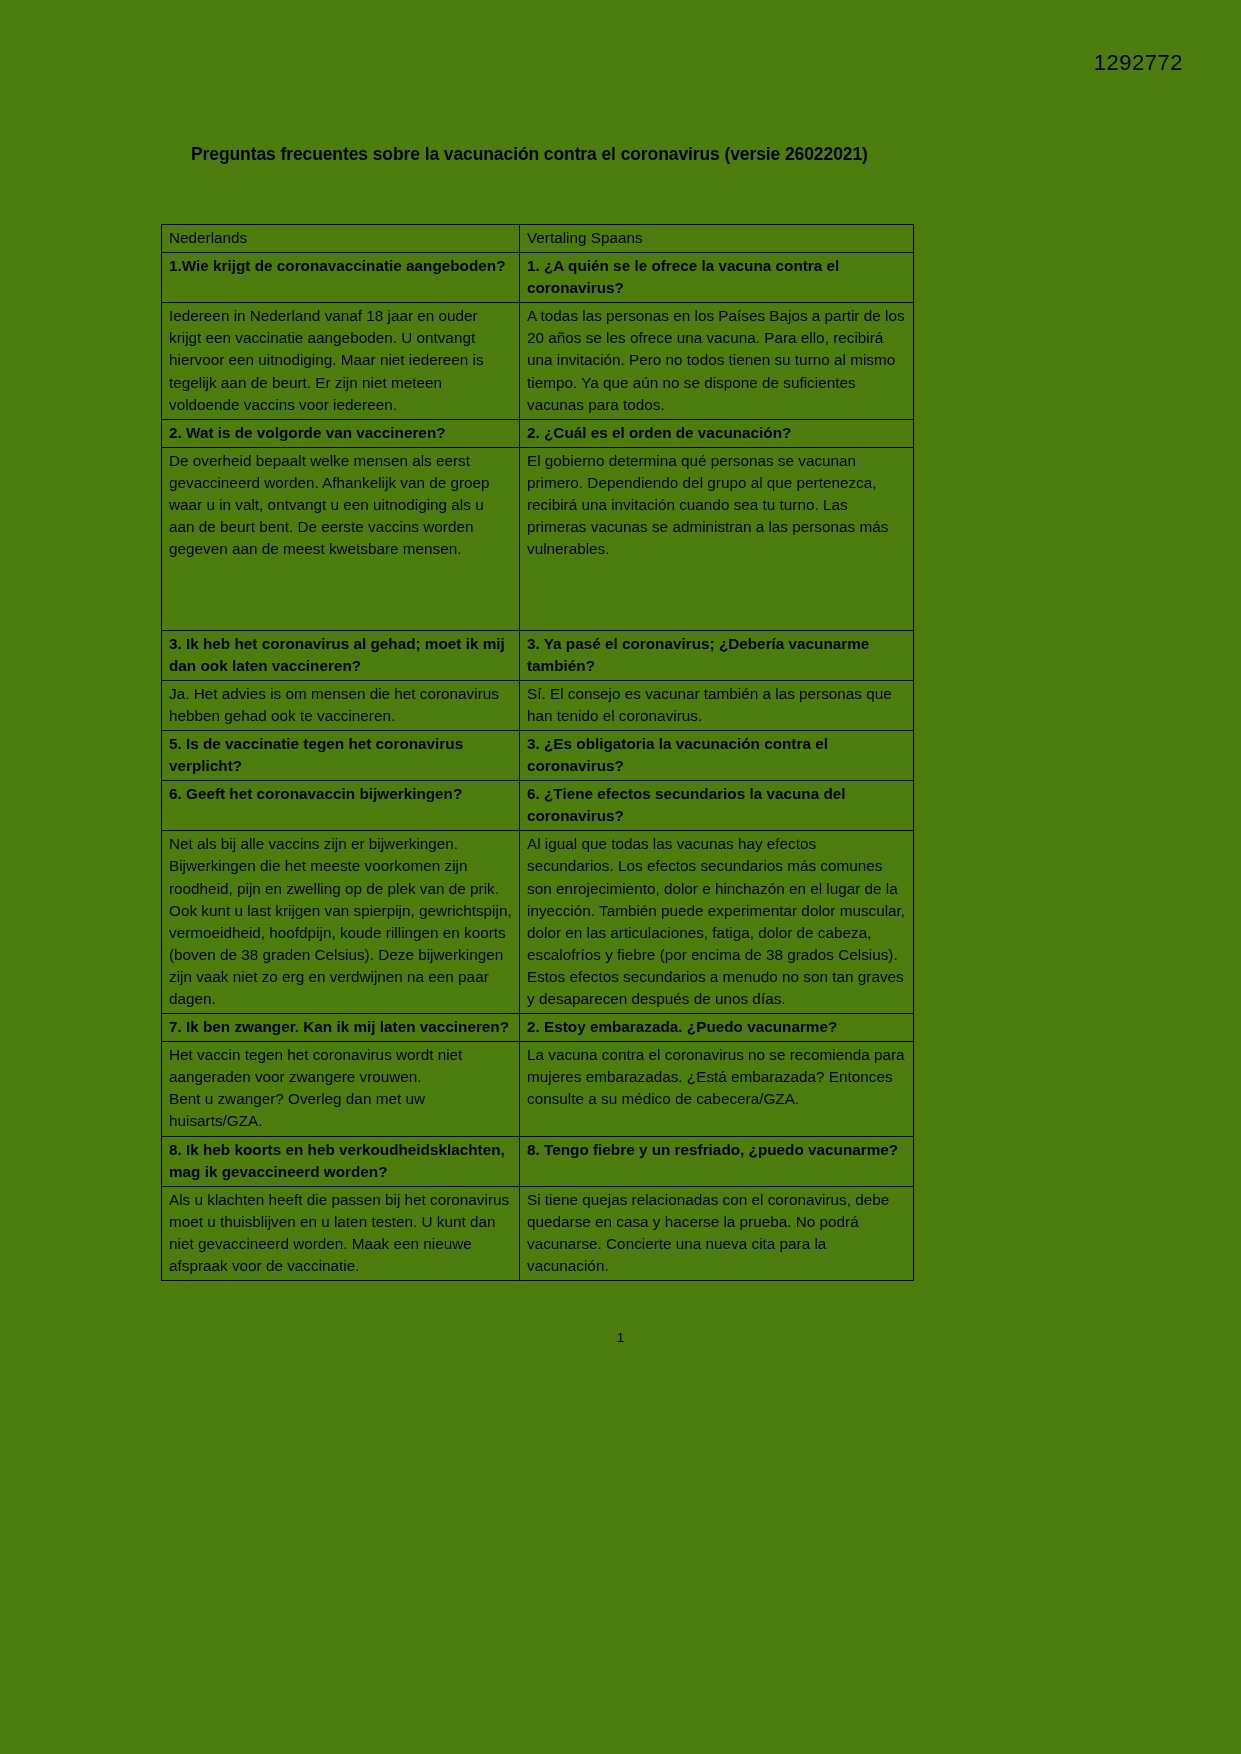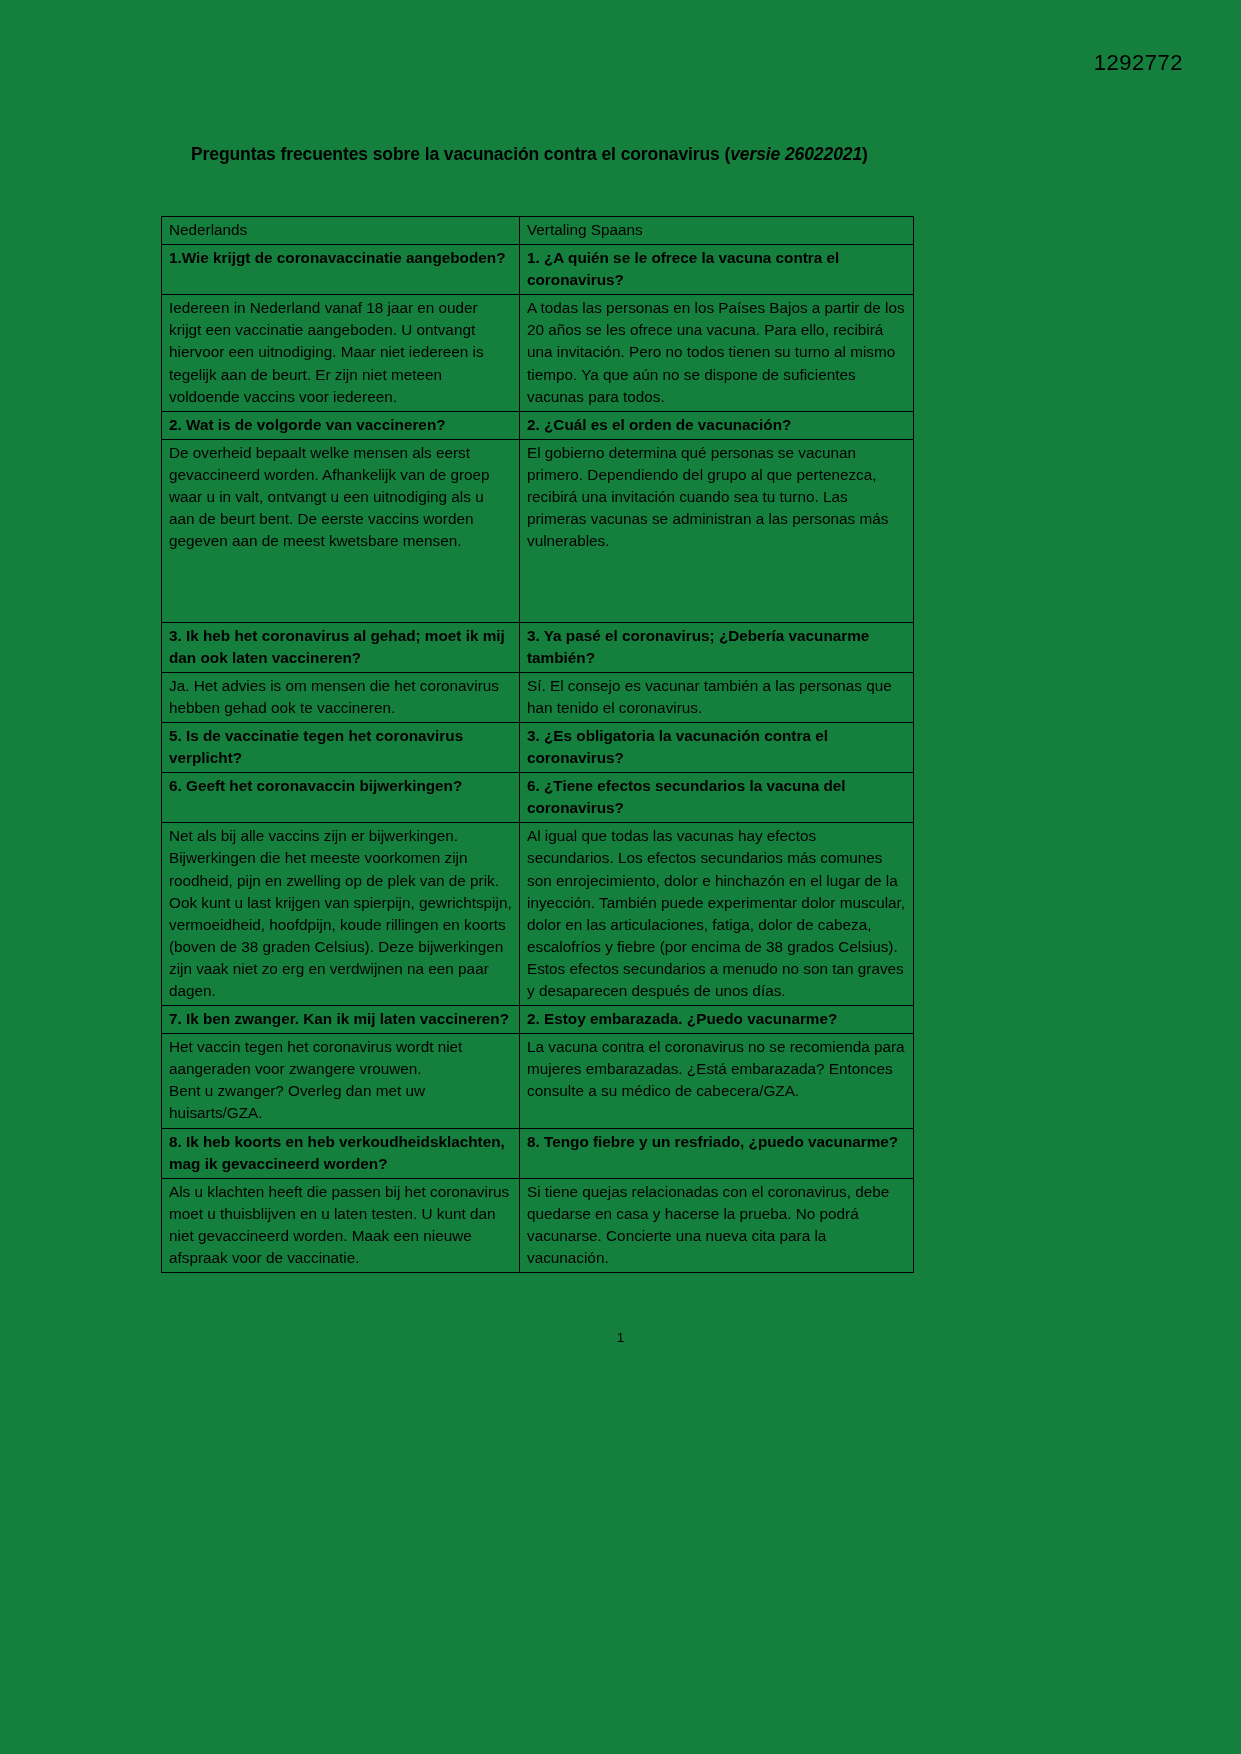--- a/index.html
+++ b/index.html
@@ -10,21 +10,21 @@
   }
   body {
     font-family: "Liberation Sans", sans-serif;
     color: #000000;
   }
   .page {
     position: relative;
     width: 1241px;
     height: 1754px;
     margin: 0 auto;
-    background: #15803d;
+    background: #4d7c0f;
     box-sizing: border-box;
     overflow: hidden;
   }
   .doc-number {
     position: absolute;
     top: 50px;
     right: 58px;
     font-size: 22px;
     letter-spacing: 0.5px;
     color: #000;
@@ -33,27 +33,26 @@
   .doc-title {
     position: absolute;
     top: 144px;
     left: 191px;
     font-size: 17.5px;
     font-weight: bold;
     white-space: nowrap;
     letter-spacing: -0.1px;
   }
   .doc-title .version {
-    font-style: italic;
     font-weight: bold;
     text-align: right;
   }
   table.faq {
     position: absolute;
-    top: 216px;
+    top: 224px;
     left: 161px;
     width: 752px;
     border-collapse: collapse;
     table-layout: fixed;
     font-size: 15.3px;
   }
   table.faq col.c1 { width: 358px; }
   table.faq col.c2 { width: 394px; }
   table.faq td {
     border: 1px solid #000000;

